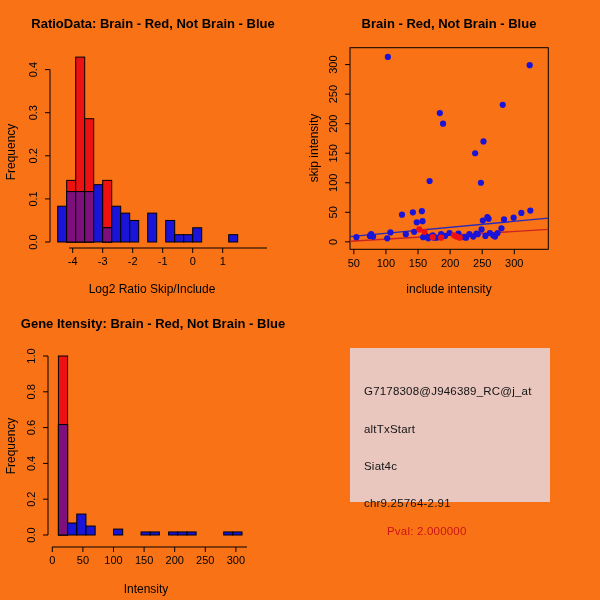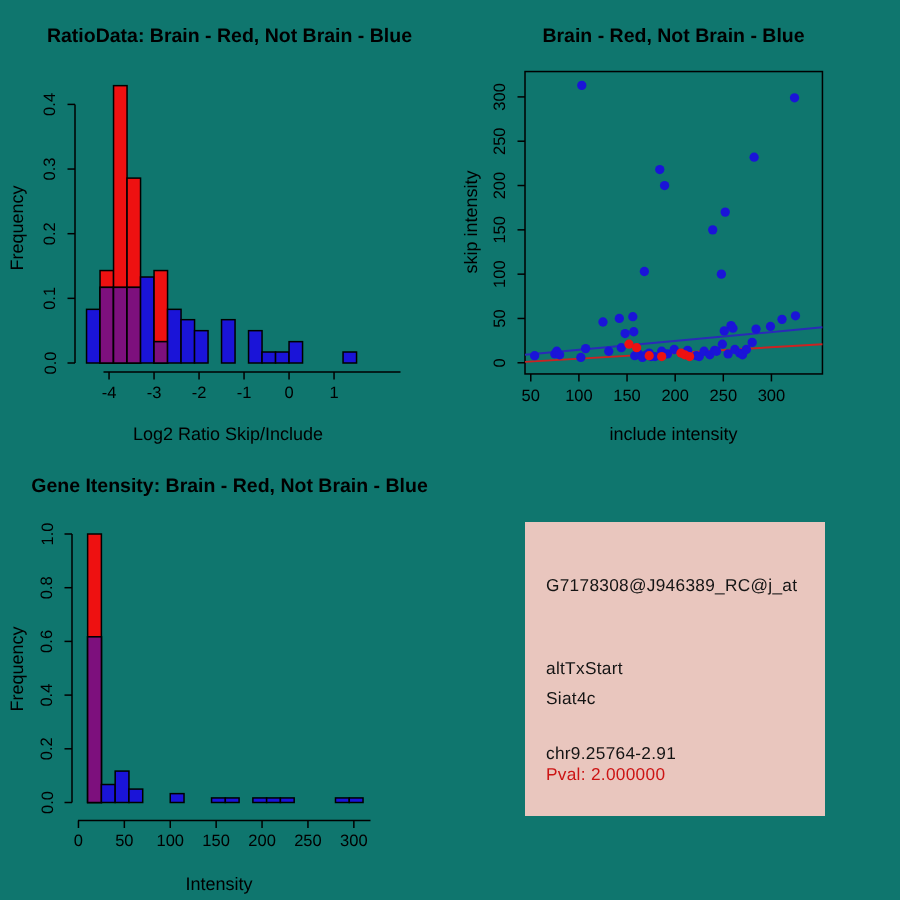--- a/index.html
+++ b/index.html
@@ -1,22 +1,22 @@
 <!DOCTYPE html>
 <html><head>
 <meta charset="utf-8">
 <style>
   html,body{margin:0;padding:0;background:#fff;}
-  .stage{position:relative;width:600px;height:600px;background:#0f766e;overflow:hidden;
+  .stage{position:relative;width:600px;height:600px;background:#f97316;overflow:hidden;
          font-family:"Liberation Sans",sans-serif;text-decoration:underline;}
   svg{position:absolute;left:0;top:0;}
   .title{font:bold 13px "Liberation Sans",sans-serif;fill:#000;}
   .axis-label{font:12px "Liberation Sans",sans-serif;fill:#000;}
   .tick-label{font:11px "Liberation Sans",sans-serif;fill:#000;}
-  .info-panel{position:absolute;left:350px;top:348px;width:200px;height:196px;}
+  .info-panel{position:absolute;left:350px;top:348px;width:200px;height:154px;}
   .info-line{position:absolute;left:14px;font:11.5px "Liberation Sans",sans-serif;
              color:#141414;white-space:nowrap;letter-spacing:0.2px;}
 </style>
 </head>
 <body>
 
 <div class="stage">
 
   <svg id="plots" width="600" height="600" viewBox="0 0 600 600">
 
@@ -213,19 +213,19 @@
         <rect x="168.57999999999998" y="531.957" width="9.18" height="3.043" fill="#1A14D8" stroke="#000" stroke-width="1"></rect>
         <rect x="177.76" y="531.957" width="9.18" height="3.043" fill="#1A14D8" stroke="#000" stroke-width="1"></rect>
         <rect x="186.94" y="531.957" width="9.18" height="3.043" fill="#1A14D8" stroke="#000" stroke-width="1"></rect>
         <rect x="223.65999999999997" y="531.957" width="9.18" height="3.043" fill="#1A14D8" stroke="#000" stroke-width="1"></rect>
         <rect x="232.83999999999997" y="531.957" width="9.18" height="3.043" fill="#1A14D8" stroke="#000" stroke-width="1"></rect>
       </g>
   </svg>
 
   <div class="info-panel" id="info-panel" style="background: rgb(233, 198, 190);">
     <div class="info-line" style="top:37px">G7178308@J946389_RC@j_at</div>
-    <div class="info-line" style="top:92px">altTxStart</div>
+    <div class="info-line" style="top:75px">altTxStart</div>
     <div class="info-line" style="top:112px">Siat4c</div>
     <div class="info-line" style="top:149px">chr9.25764-2.91</div>
-    <div class="info-line" id="pval-line" style="top: 163px; color: rgb(204, 20, 20);">Pval: 2.000000</div>
+    <div class="info-line" id="pval-line" style="top: 177px; color: rgb(204, 20, 20); margin-left: 23px;">Pval: 2.000000</div>
   </div>
 
 </div>
 
 </body></html>

